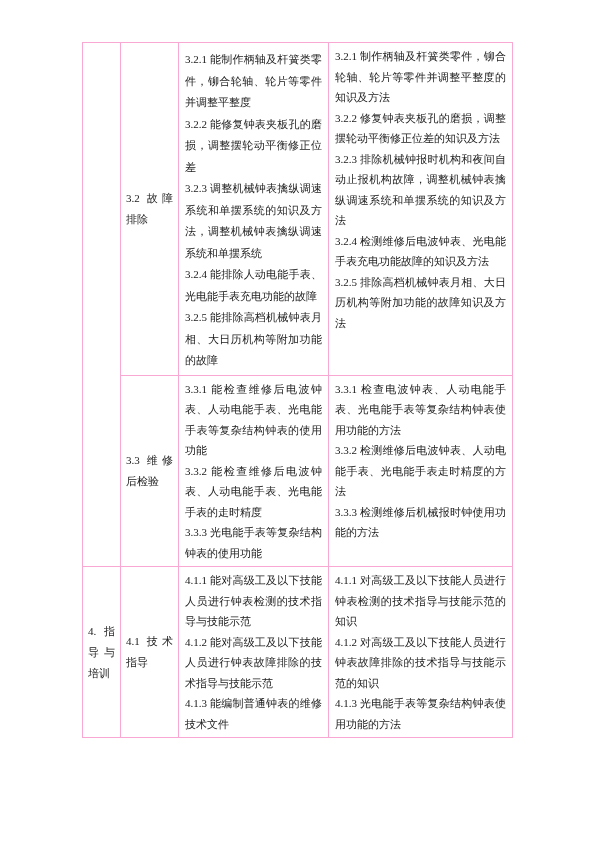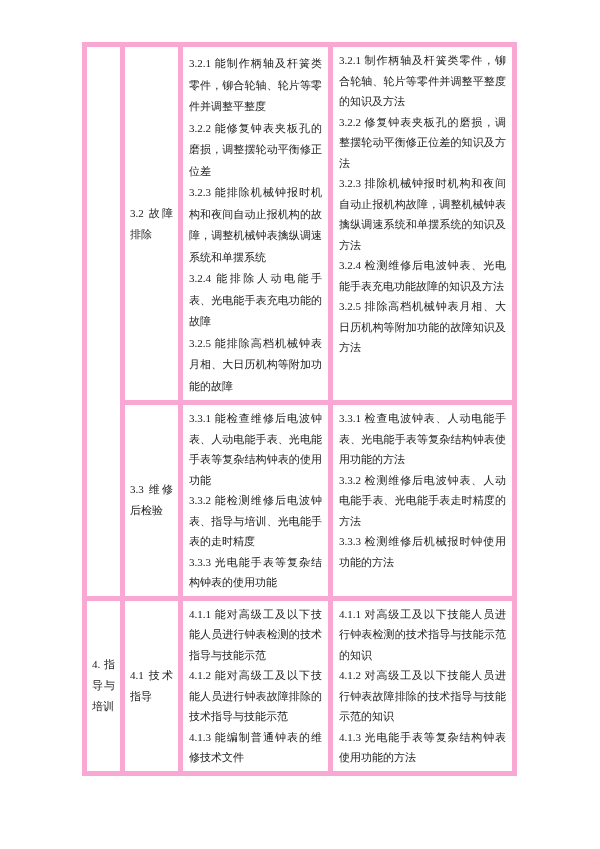--- a/index.html
+++ b/index.html
@@ -21,21 +21,21 @@
     table-layout: fixed;
   }
   col.c1 { width: 38px; }
   col.c2 { width: 58px; }
   col.c3 { width: 150px; }
   col.c4 { width: 184px; }
   tr.r1 { height: 311px; }
   tr.r2 { height: 165px; }
   tr.r3 { height: 167px; }
   td {
-    border: 5px solid #f9a8d4;
+    border: 1px solid #f9a8d4;
     font-size: 11px;
     vertical-align: top;
     overflow: hidden;
   }
   td.label-cell {
     vertical-align: middle;
     text-align: justify;
     line-height: 21px;
     padding: 4px 5px;
   }
@@ -65,39 +65,39 @@
     </colgroup>
     <tbody>
       <tr class="r1">
         <td class="label-cell" rowspan="2"></td>
         <td class="label-cell">
           <span>3.2 故障排除</span>
         </td>
         <td class="content-cell lh-tall">
           <p>3.2.1 能制作柄轴及杆簧类零件，铆合轮轴、轮片等零件并调整平整度</p>
           <p>3.2.2 能修复钟表夹板孔的磨损，调整摆轮动平衡修正位差</p>
-          <p>3.2.3 能排除机械钟报时机构和夜间自动止报机构的故障，调整机械钟表擒纵调速系统和单摆系统</p>
+          <p>3.2.3 调整机械钟表擒纵调速系统和单摆系统的知识及方法，调整机械钟表擒纵调速系统和单摆系统</p>
           <p>3.2.4 能排除人动电能手表、光电能手表充电功能的故障</p>
           <p>3.2.5 能排除高档机械钟表月相、大日历机构等附加功能的故障</p>
         </td>
         <td class="content-cell">
           <p>3.2.1 制作柄轴及杆簧类零件，铆合轮轴、轮片等零件并调整平整度的知识及方法</p>
           <p>3.2.2 修复钟表夹板孔的磨损，调整摆轮动平衡修正位差的知识及方法</p>
           <p>3.2.3 排除机械钟报时机构和夜间自动止报机构故障，调整机械钟表擒纵调速系统和单摆系统的知识及方法</p>
           <p>3.2.4 检测维修后电波钟表、光电能手表充电功能故障的知识及方法</p>
           <p>3.2.5 排除高档机械钟表月相、大日历机构等附加功能的故障知识及方法</p>
         </td>
       </tr>
       <tr class="r2">
         <td class="label-cell">
           <span>3.3 维修后检验</span>
         </td>
         <td class="content-cell">
           <p>3.3.1 能检查维修后电波钟表、人动电能手表、光电能手表等复杂结构钟表的使用功能</p>
-          <p>3.3.2 能检测维修后电波钟表、指导与培训、光电能手表的走时精度</p>
+          <p>3.3.2 能检查维修后电波钟表、人动电能手表、光电能手表的走时精度</p>
           <p>3.3.3 光电能手表等复杂结构钟表的使用功能</p>
         </td>
         <td class="content-cell">
           <p>3.3.1 检查电波钟表、人动电能手表、光电能手表等复杂结构钟表使用功能的方法</p>
           <p>3.3.2 检测维修后电波钟表、人动电能手表、光电能手表走时精度的方法</p>
           <p>3.3.3 检测维修后机械报时钟使用功能的方法</p>
         </td>
       </tr>
       <tr class="r3">
         <td class="label-cell">

